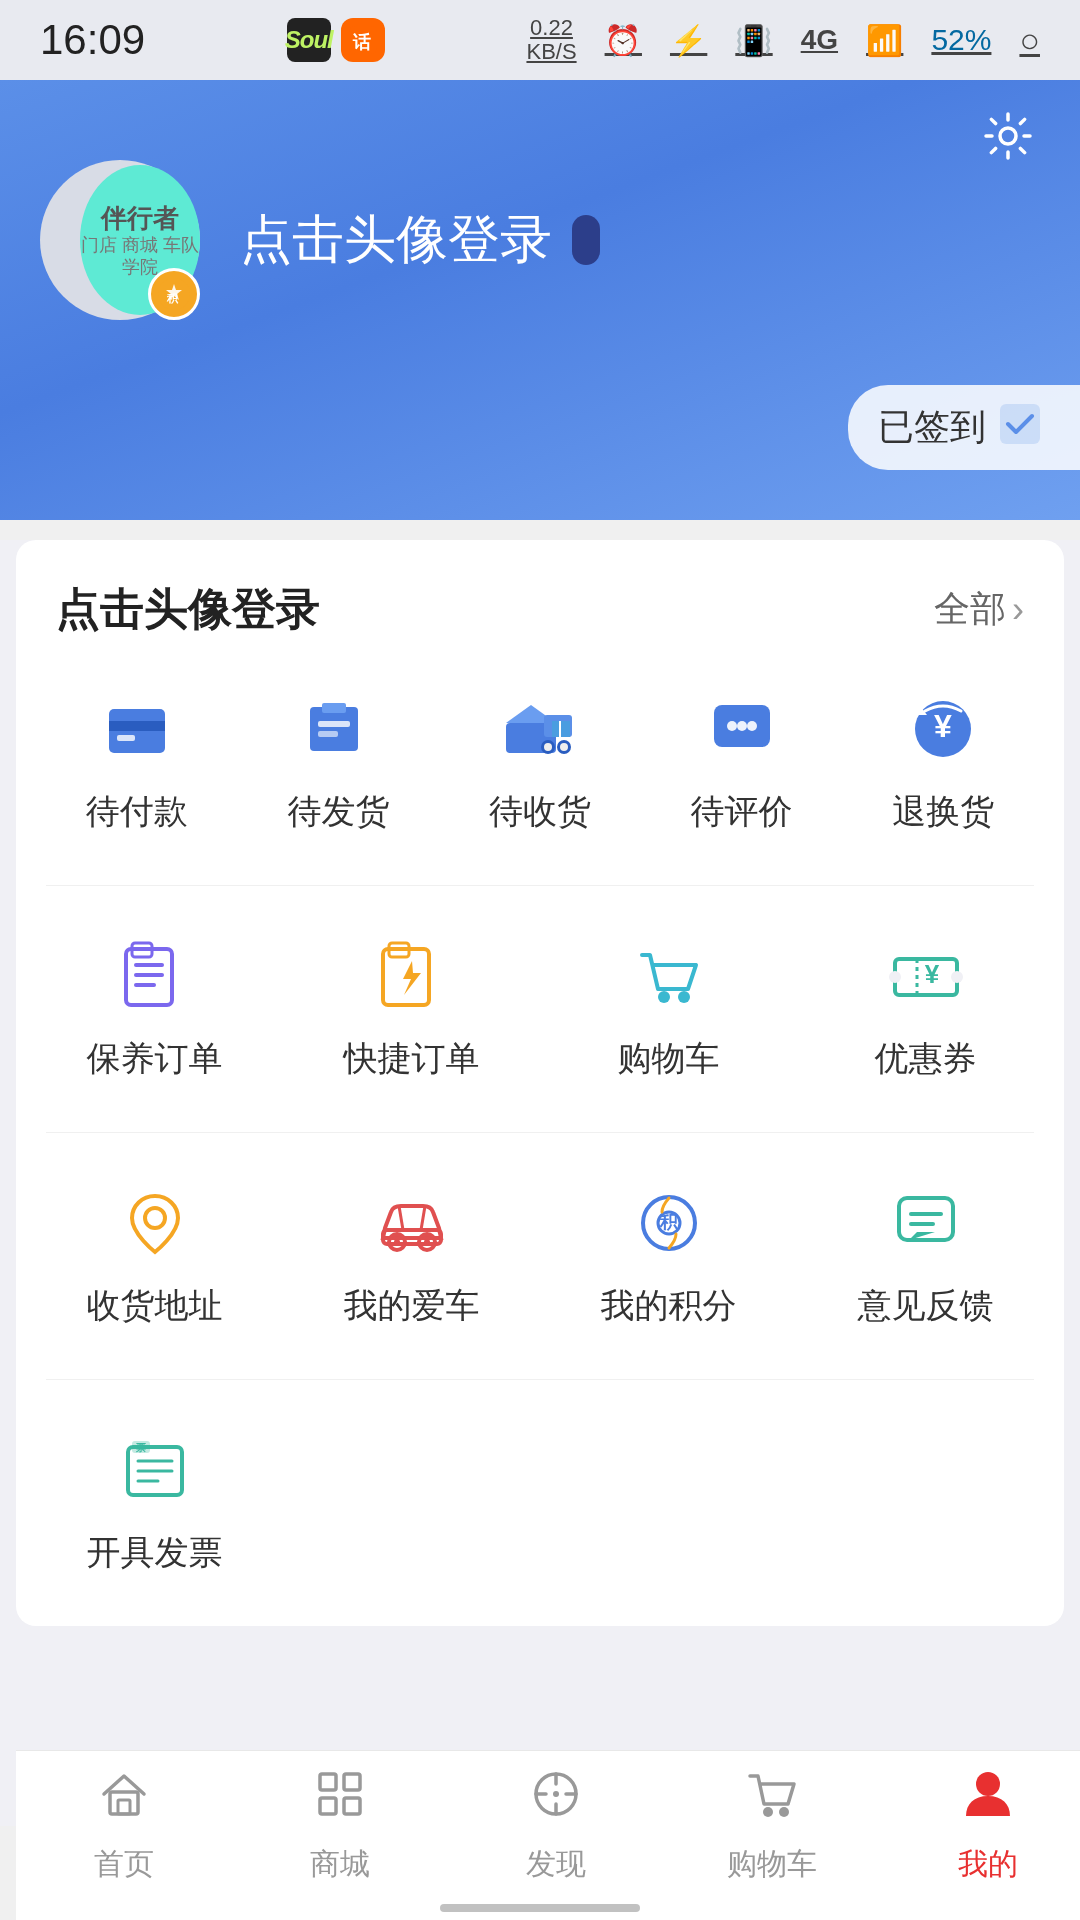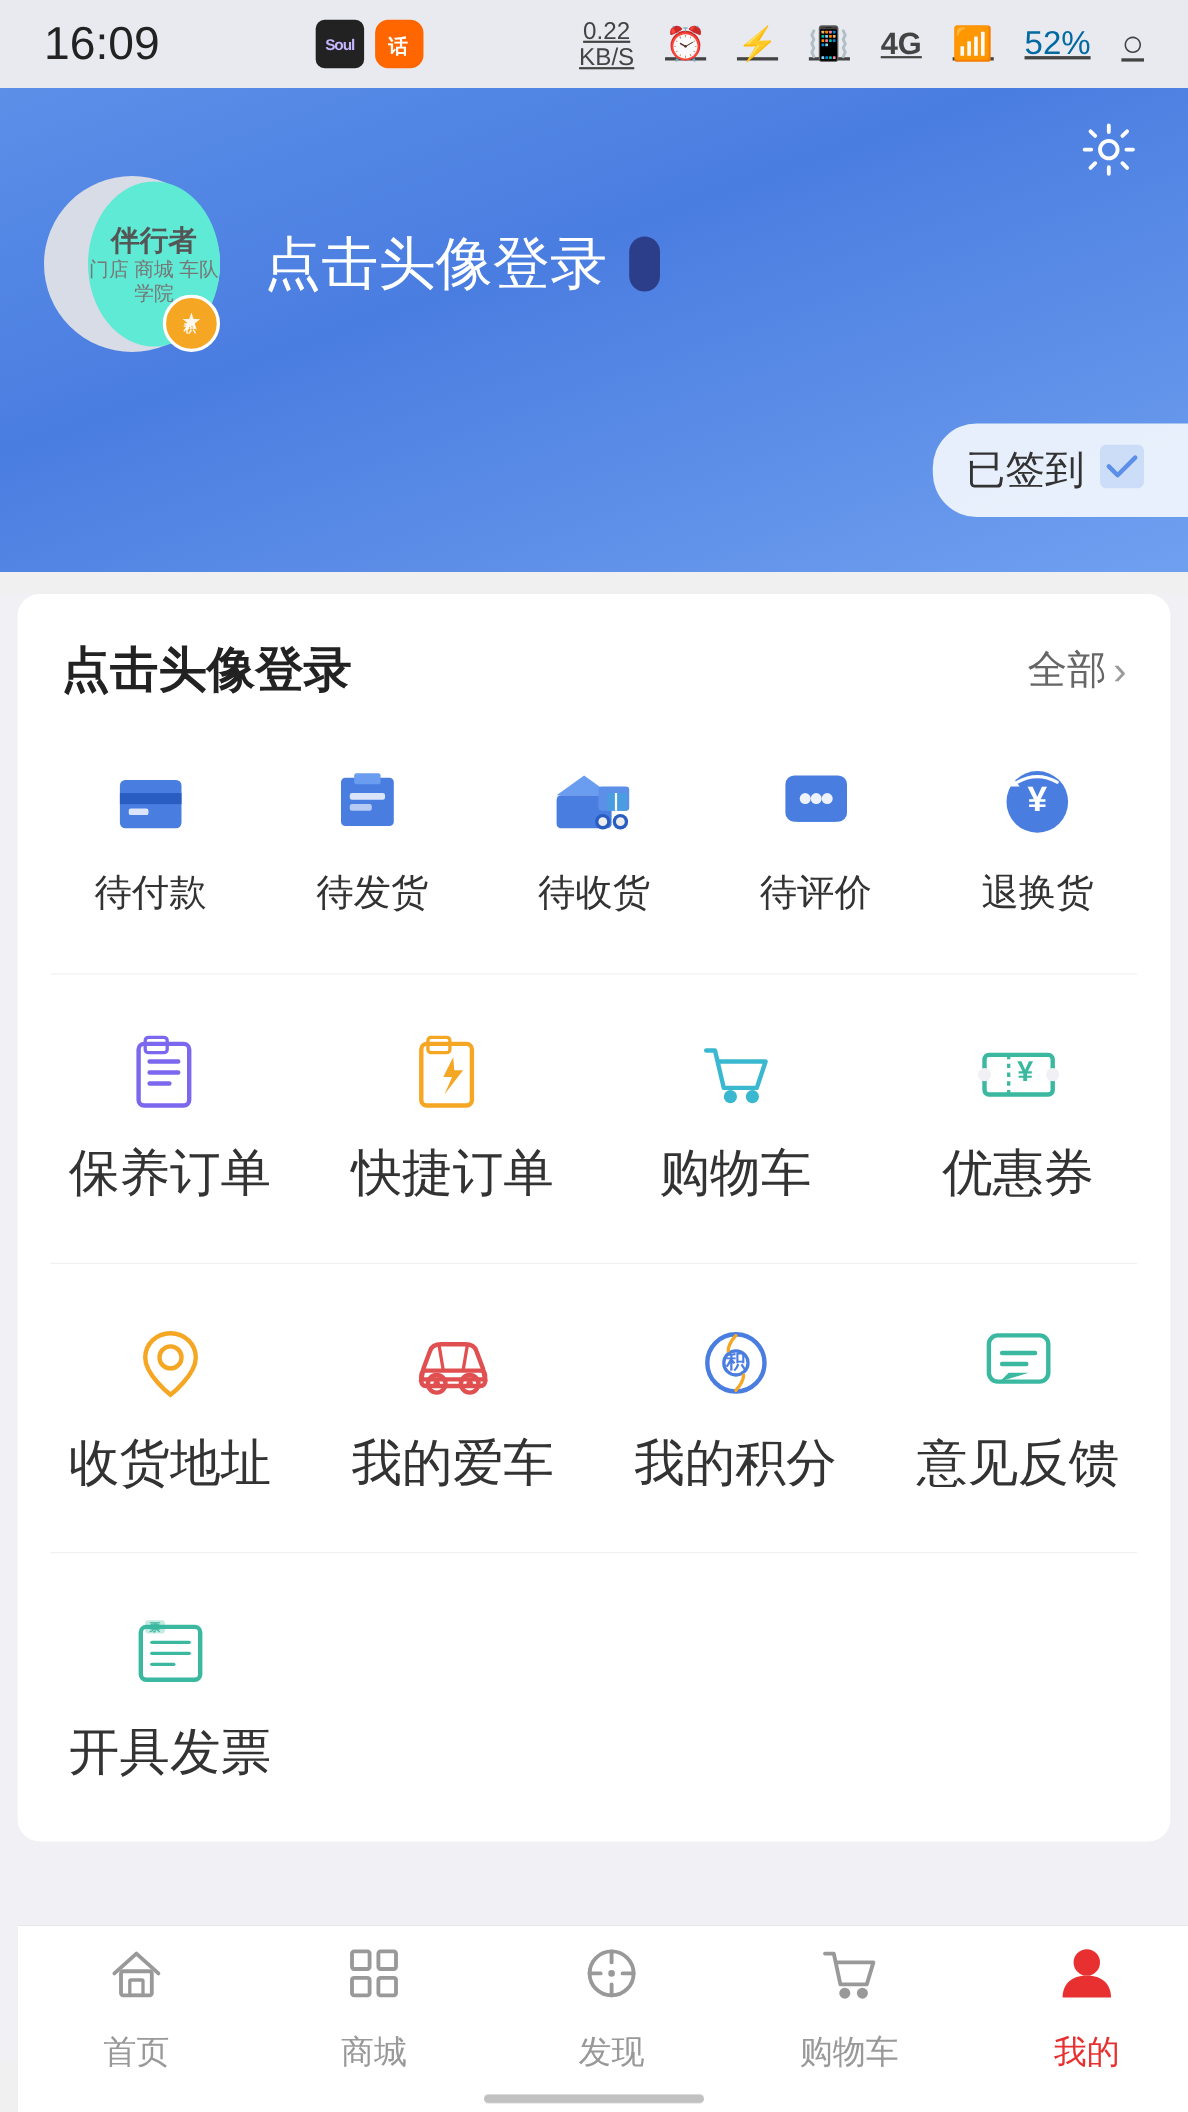--- a/index.html
+++ b/index.html
@@ -250,21 +250,21 @@
       cursor: pointer;
     }
     .service-icon-wrap {
       width: 90px;
       height: 80px;
       display: flex;
       align-items: center;
       justify-content: center;
     }
     .service-label {
-      font-size: 46px;
+      font-size: 34px;
       color: #333;
     }
 
     
     .bottom-nav {
       position: fixed;
       bottom: 0;
       left: 16px;
       width: 1080px;
       height: 170px;
@@ -316,21 +316,21 @@
       border-radius: 4px;
       opacity: 0.3;
     }
   </style>
 </head>
 <body>
 
 <div class="status-bar">
   <span class="status-time">16:09</span>
   <div class="status-icons">
-    <div class="status-app-icon" style="background:#222;font-size:14px;color:#c4b5fd;font-weight:bold;letter-spacing:-1px;">Soul</div>
+    <div class="status-app-icon" style="background:#222;font-size:24px;color:#bef264;font-weight:bold;letter-spacing:-1px;font-style:italic;">Soul</div>
     <div class="status-app-icon orange" style="background:#ff6600;">
       <svg width="28" height="28" viewBox="0 0 28 28">
           <rect width="28" height="28" fill="#ff6600" rx="6"></rect>
           <text x="4" y="22" font-size="18" fill="white" font-weight="bold">话</text>
         </svg>
     </div>
   </div>
   <div class="status-right">
     <span class="signal-text" style="font-size:22px;line-height:1.1;text-align:center;">0.22<br>KB/S</span>
     <span>⏰</span>

